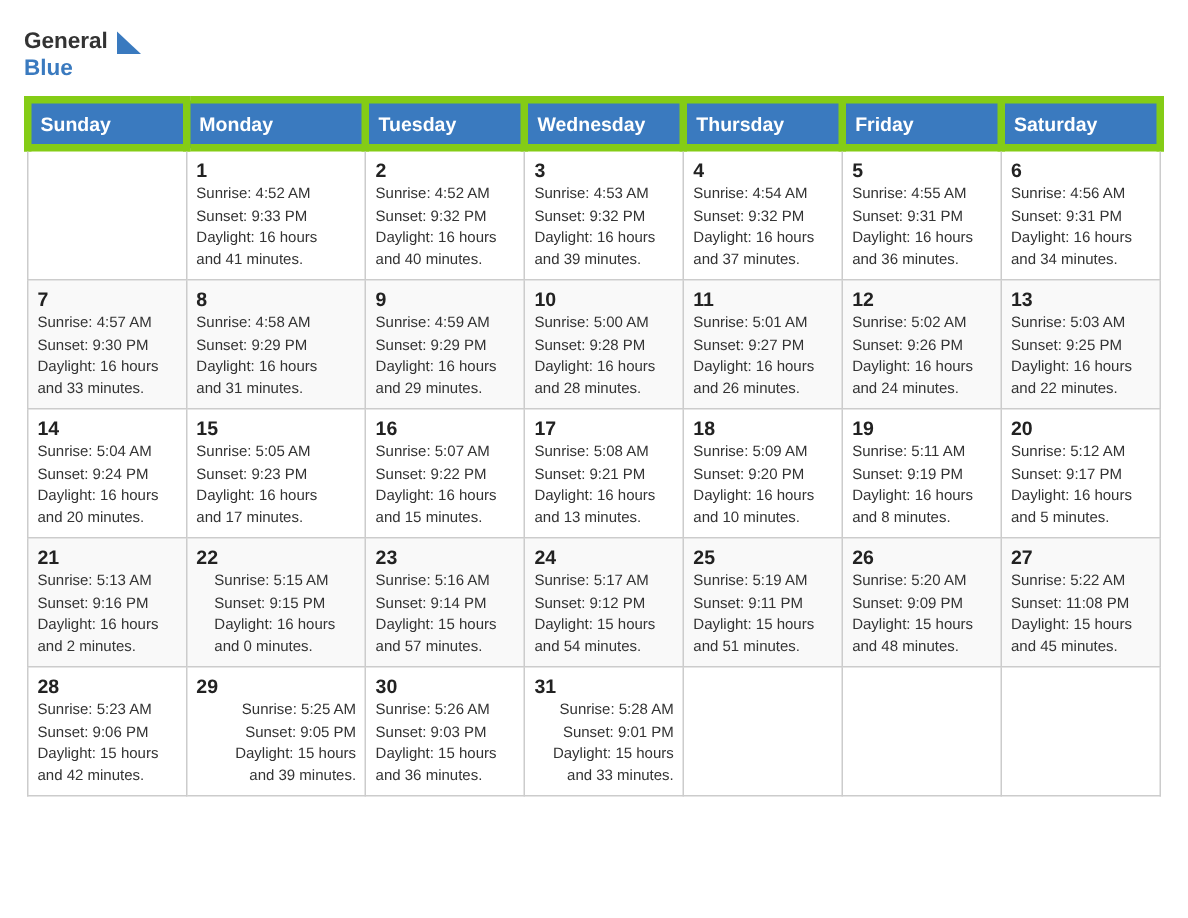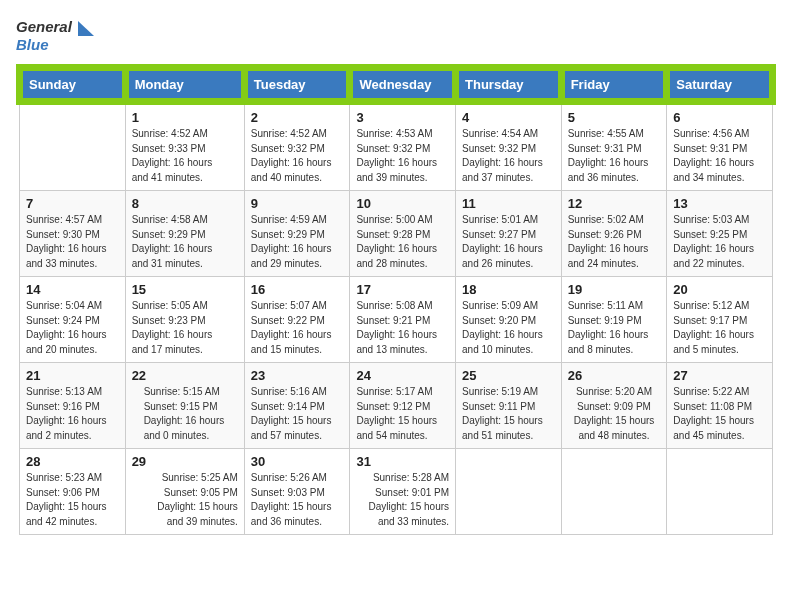--- a/index.html
+++ b/index.html
@@ -13,21 +13,20 @@
     .header {
       display: flex;
       align-items: flex-start;
       justify-content: space-between;
       margin-bottom: 8px;
     }
     .logo {
       display: flex;
       align-items: center;
       gap: 4px;
-      font-style: italic;
     }
     .title-block {
       text-align: right;
     }
     .title-month {
       font-size: 38px;
       font-weight: bold;
       color: #333;
       line-height: 1.1;
     }
@@ -40,21 +39,21 @@
       width: 100%;
       border-collapse: collapse;
       font-size: 11px;
     }
     thead tr th {
       background-color: #3a7abf;
       color: #fff;
       font-weight: bold;
       font-size: 13px;
       padding: 6px 6px;
-      border: 7px solid #84cc16;
+      border: 5px solid #84cc16;
       text-align: left;
     }
     tbody tr td {
       border: 1px solid #ccc;
       padding: 5px 6px;
       vertical-align: top;
       min-height: 70px;
       background: #fff;
     }
     tbody tr:nth-child(even) td {
@@ -284,21 +283,21 @@
         </td>
         <td>
           <span class="cell-date">25</span>
           <div class="cell-info" style="white-space: pre-line;">Sunrise: 5:19 AM
 Sunset: 9:11 PM
 Daylight: 15 hours
 and 51 minutes.</div>
         </td>
         <td>
           <span class="cell-date">26</span>
-          <div class="cell-info" style="white-space: pre-line; text-align: center;">Sunrise: 5:20 AM
+          <div class="cell-info" style="white-space: pre-line;">Sunrise: 5:20 AM
 Sunset: 9:09 PM
 Daylight: 15 hours
 and 48 minutes.</div>
         </td>
         <td>
           <span class="cell-date">27</span>
           <div class="cell-info" style="white-space: pre-line;">Sunrise: 5:22 AM
 Sunset: 11:08 PM
 Daylight: 15 hours
 and 45 minutes.</div>

